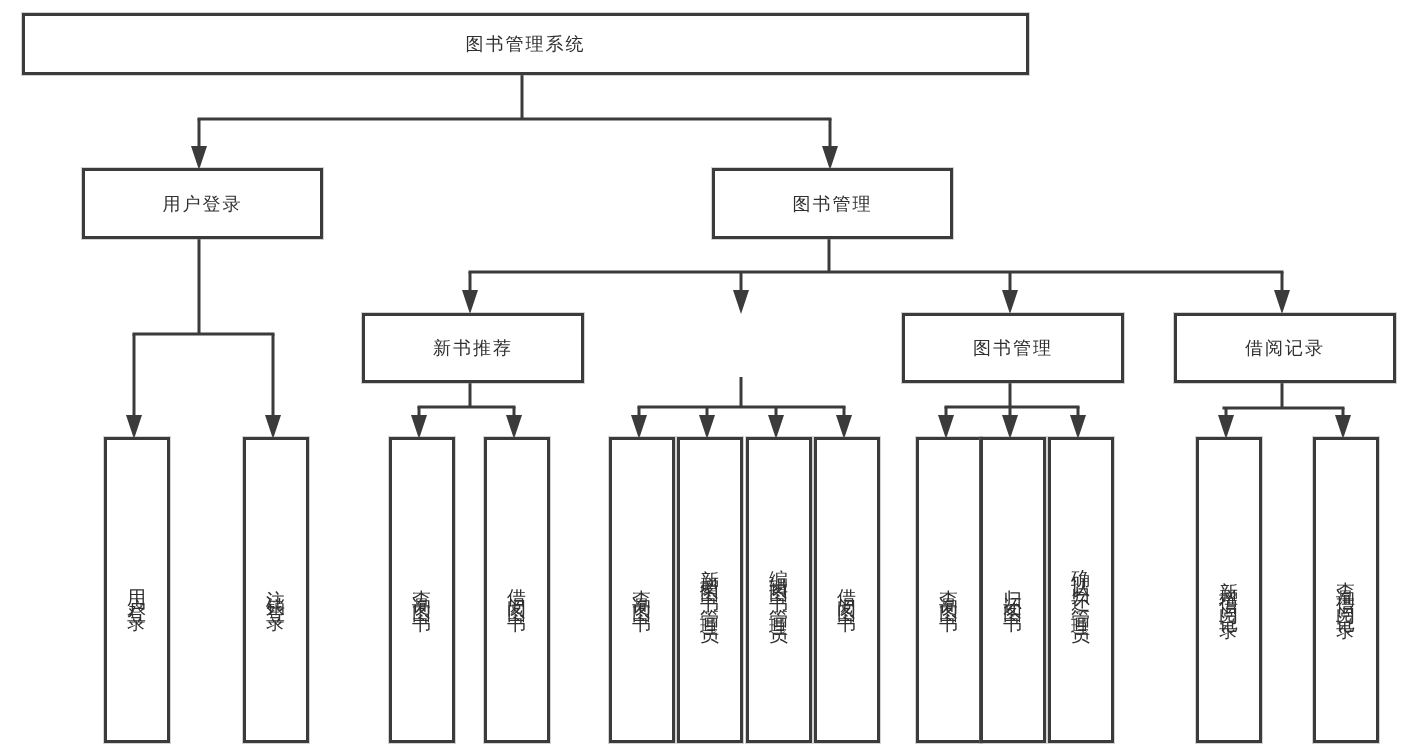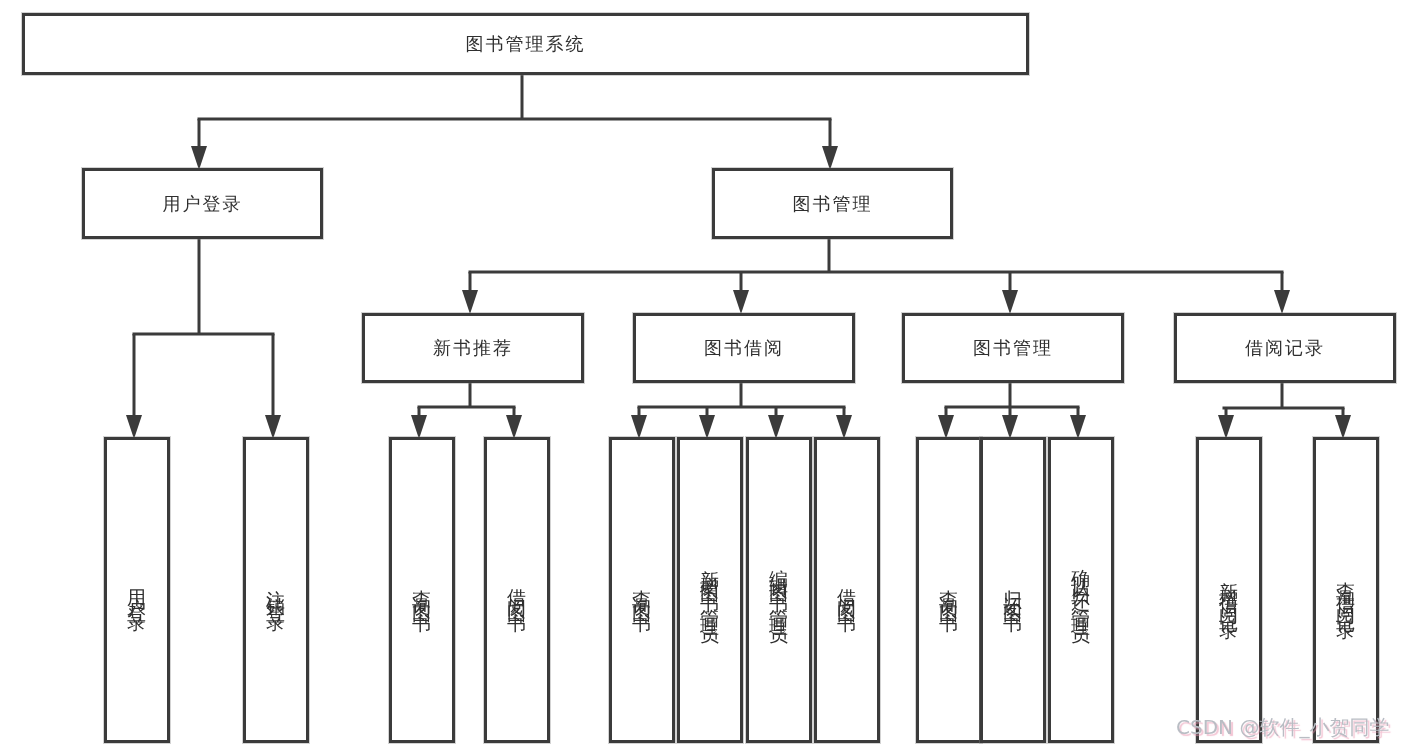--- a/index.html
+++ b/index.html
@@ -98,23 +98,20 @@
   <div class="box h" style="left:82px;top:168px;width:235px;height:65px">
     <span>用户登录</span>
   </div>
   <div class="box h" style="left:712px;top:168px;width:235px;height:65px">
     <span>图书管理</span>
   </div>
 
   <div class="box h" style="left:362px;top:313px;width:216px;height:64px">
     <span>新书推荐</span>
   </div>
-  <div class="box h" style="left:633px;top:313px;width:216px;height:64px">
-    <span>图书借阅</span>
-  </div>
   <div class="box h" style="left:902px;top:313px;width:216px;height:64px">
     <span>图书管理</span>
   </div>
   <div class="box h" style="left:1174px;top:313px;width:216px;height:64px">
     <span>借阅记录</span>
   </div>
 
   <div class="box v" style="left:104px;top:437px;width:60px;height:300px">
     <span>用户登录</span>
   </div>
@@ -148,14 +145,13 @@
   <div class="box v" style="left:1048px;top:437px;width:60px;height:300px">
     <span>确认归还（管理员）</span>
   </div>
   <div class="box v" style="left:1196px;top:437px;width:60px;height:300px">
     <span>新增借阅记录</span>
   </div>
   <div class="box v" style="left:1313px;top:437px;width:60px;height:300px">
     <span>查询借阅记录</span>
   </div>
 
-  <div class="watermark">CSDN @软件_小贺同学</div>
 </div>
 
 </body></html>

